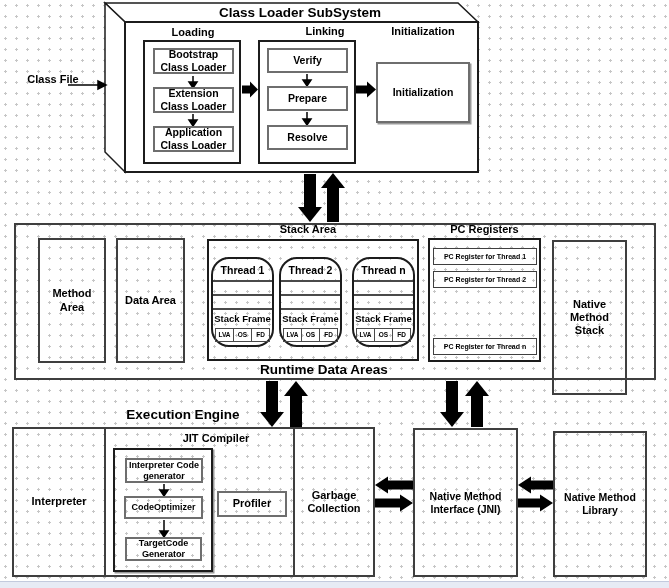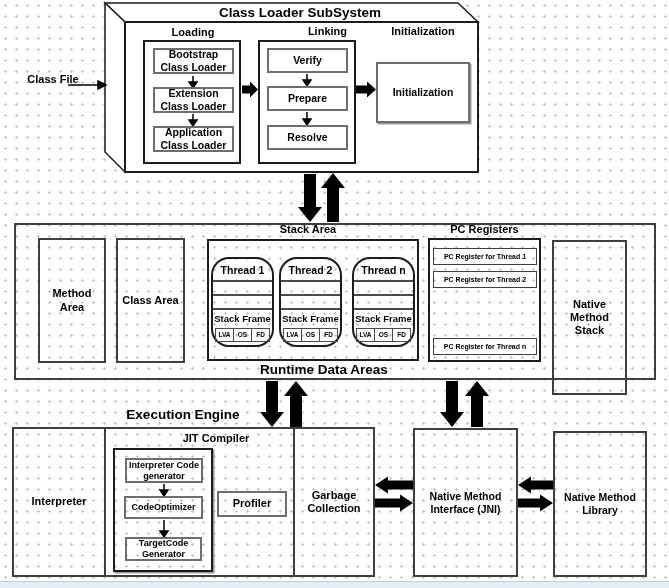--- a/index.html
+++ b/index.html
@@ -134,36 +134,36 @@
   </svg>
 
   <div class="lbl t-big" style="left:160px;top:5px;width:280px;">Class Loader SubSystem</div>
 
   <div class="lbl t-sec" style="left:153px;top:26px;width:80px;">Loading</div>
   <div class="box b-black" style="left:143px;top:40px;width:98px;height:124px;"></div>
   <div class="box b-gray t-box" style="left:153px;top:48px;width:81px;height:26px;">Bootstrap Class Loader</div>
   <div class="box b-gray t-box" style="left:153px;top:87px;width:81px;height:26px;">Extension Class Loader</div>
   <div class="box b-gray t-box" style="left:153px;top:126px;width:81px;height:26px;">Application Class Loader</div>
 
-  <div class="lbl t-sec" style="left:267px;top:25px;width:80px;text-align:right;">Linking</div>
+  <div class="lbl t-sec" style="left:285px;top:25px;width:80px;">Linking</div>
   <div class="box b-black" style="left:258px;top:40px;width:98px;height:124px;"></div>
   <div class="box b-gray t-box" style="left:267px;top:48px;width:81px;height:25px;">Verify</div>
   <div class="box b-gray t-box" style="left:267px;top:86px;width:81px;height:25px;">Prepare</div>
   <div class="box b-gray t-box" style="left:267px;top:125px;width:81px;height:25px;">Resolve</div>
 
   <div class="lbl t-sec" style="left:380px;top:25px;width:86px;">Initialization</div>
   <div class="box b-gray t-box shadowed" style="left:376px;top:62px;width:94px;height:61px;">Initialization</div>
 
   <div class="lbl t-sec" style="left:23px;top:73px;width:60px;">Class File</div>
 
   <div class="box b-dark" style="left:14px;top:223px;width:642px;height:157px;"></div>
   <div class="lbl t-big" style="left:224px;top:362px;width:200px;">Runtime Data Areas</div>
 
   <div class="box b-dark t-sec" style="left:38px;top:238px;width:68px;height:125px;padding:6px;">Method Area</div>
-  <div class="box b-dark t-sec" style="left:116px;top:238px;width:69px;height:125px;padding:2px;">Class Area</div>
+  <div class="box b-dark t-sec" style="left:116px;top:238px;width:69px;height:125px;padding:2px;">Data Area</div>
 
   <div class="lbl t-sec" style="left:238px;top:223px;width:140px;">Stack Area</div>
   <div class="box b-black" style="left:207px;top:239px;width:212px;height:122px;"></div>
 
   <div class="thread" style="left:211px;top:257px;width:63px;height:90px;">
     <div class="thread-title">Thread 1</div>
     <div class="thread-empty1"></div>
     <div class="thread-empty2"></div>
     <div class="thread-frame">Stack Frame</div>
     <div class="thread-cells">

